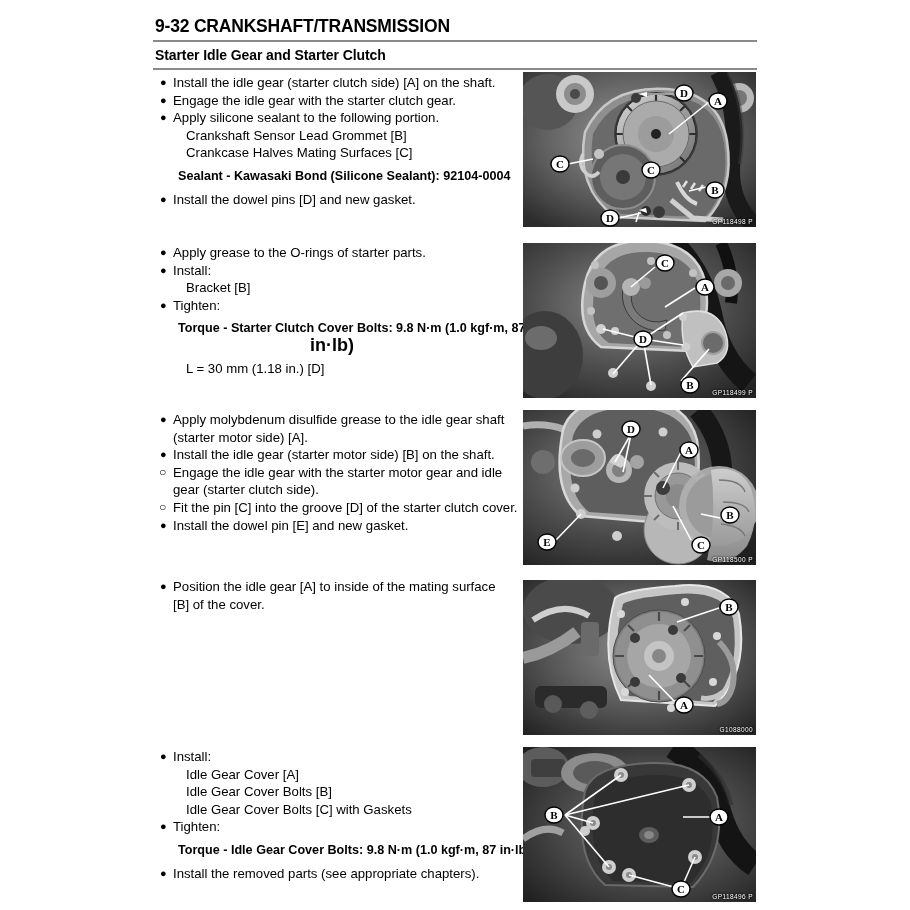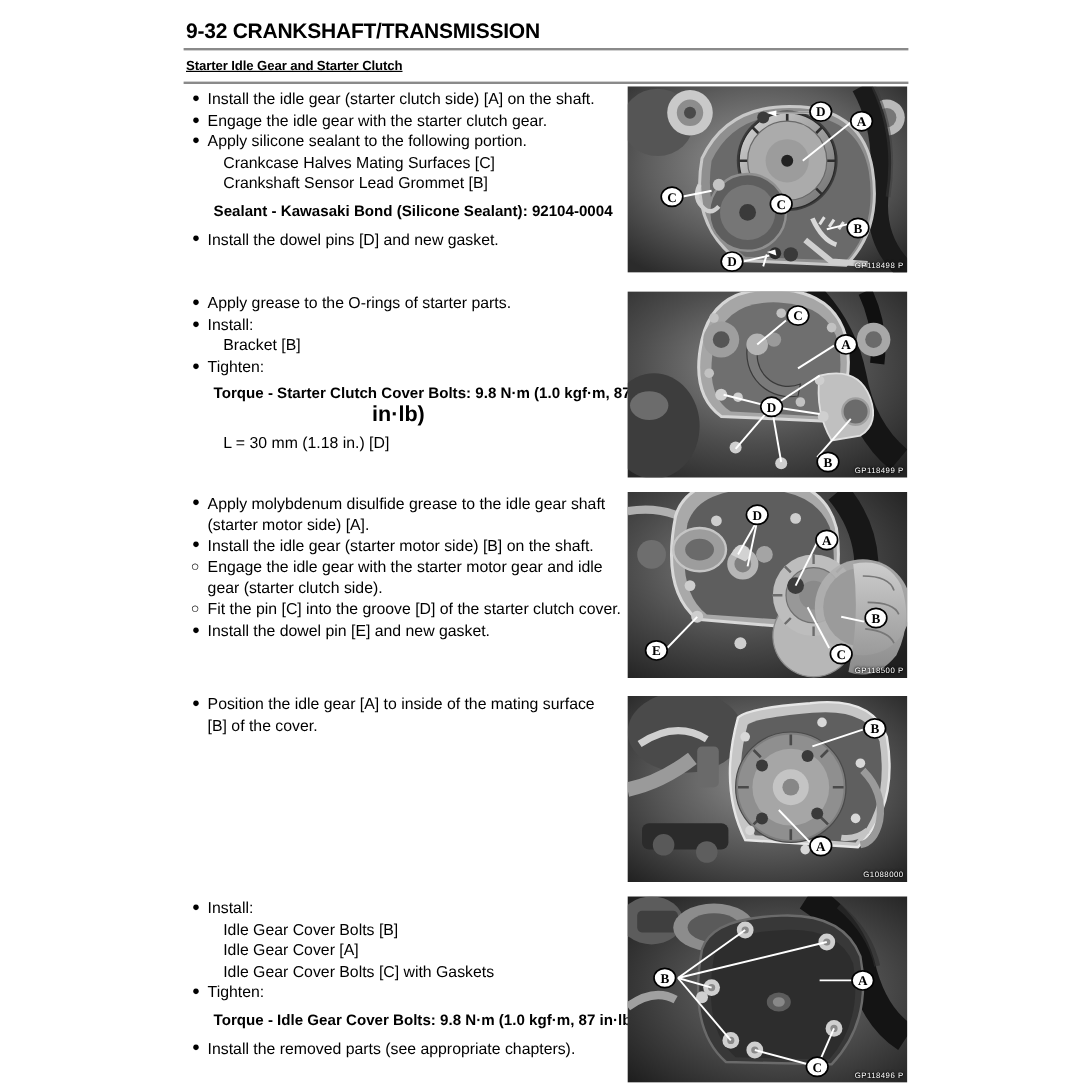--- a/index.html
+++ b/index.html
@@ -37,27 +37,26 @@
     margin: 0 0 3px 2px;
     white-space: nowrap;
   }
   .rule {
     height: 2px;
     background: #8a8a8a;
     width: 604px;
     margin: 0;
   }
   .section-title {
-    font-size: 11px;
+    font-size: 14px;
     font-weight: bold;
     line-height: 20px;
     margin: 3px 0 3px 2px;
     letter-spacing: -0.1px;
     white-space: nowrap;
-    text-decoration: underline;
   }
   .block { position: absolute; width: 360px; }
 
   .line {
     font-size: 13.2px;
     line-height: 17.6px;
     white-space: nowrap;
   }
   .li {
     position: relative;
@@ -136,22 +135,22 @@
       <span class="txt">Install the idle gear (starter clutch side) [A] on the shaft.</span>
     </div>
     <div class="line li">
       <span class="bullet">●</span>
       <span class="txt">Engage the idle gear with the starter clutch gear.</span>
     </div>
     <div class="line li">
       <span class="bullet">●</span>
       <span class="txt">Apply silicone sealant to the following portion.</span>
     </div>
+    <div class="line sub">Crankshaft Sensor Lead Grommet [B]</div>
     <div class="line sub">Crankcase Halves Mating Surfaces [C]</div>
-    <div class="line sub">Crankshaft Sensor Lead Grommet [B]</div>
     <div class="spacer-s"></div>
     <div class="torque">Sealant - Kawasaki Bond (Silicone Sealant): 92104-0004</div>
     <div class="spacer-s"></div>
     <div class="line li">
       <span class="bullet">●</span>
       <span class="txt">Install the dowel pins [D] and new gasket.</span>
     </div>
   </div>
 
   <div class="block" style="left:160px; top:232px;">
@@ -206,22 +205,22 @@
       <span class="txt">Position the idle gear [A] to inside of the mating surface</span>
     </div>
     <div class="line cont">[B] of the cover.</div>
   </div>
 
   <div class="block" style="left:160px; top:736px;">
     <div class="line li">
       <span class="bullet">●</span>
       <span class="txt">Install:</span>
     </div>
+    <div class="line sub">Idle Gear Cover [A]</div>
     <div class="line sub">Idle Gear Cover Bolts [B]</div>
-    <div class="line sub">Idle Gear Cover [A]</div>
     <div class="line sub">Idle Gear Cover Bolts [C] with Gaskets</div>
     <div class="line li">
       <span class="bullet">●</span>
       <span class="txt">Tighten:</span>
     </div>
     <div class="spacer-s"></div>
     <div class="torque">Torque - Idle Gear Cover Bolts: 9.8 N·m (1.0 kgf·m, 87 in·lb)</div>
     <div class="spacer-s"></div>
     <div class="line li">
       <span class="bullet">●</span>

